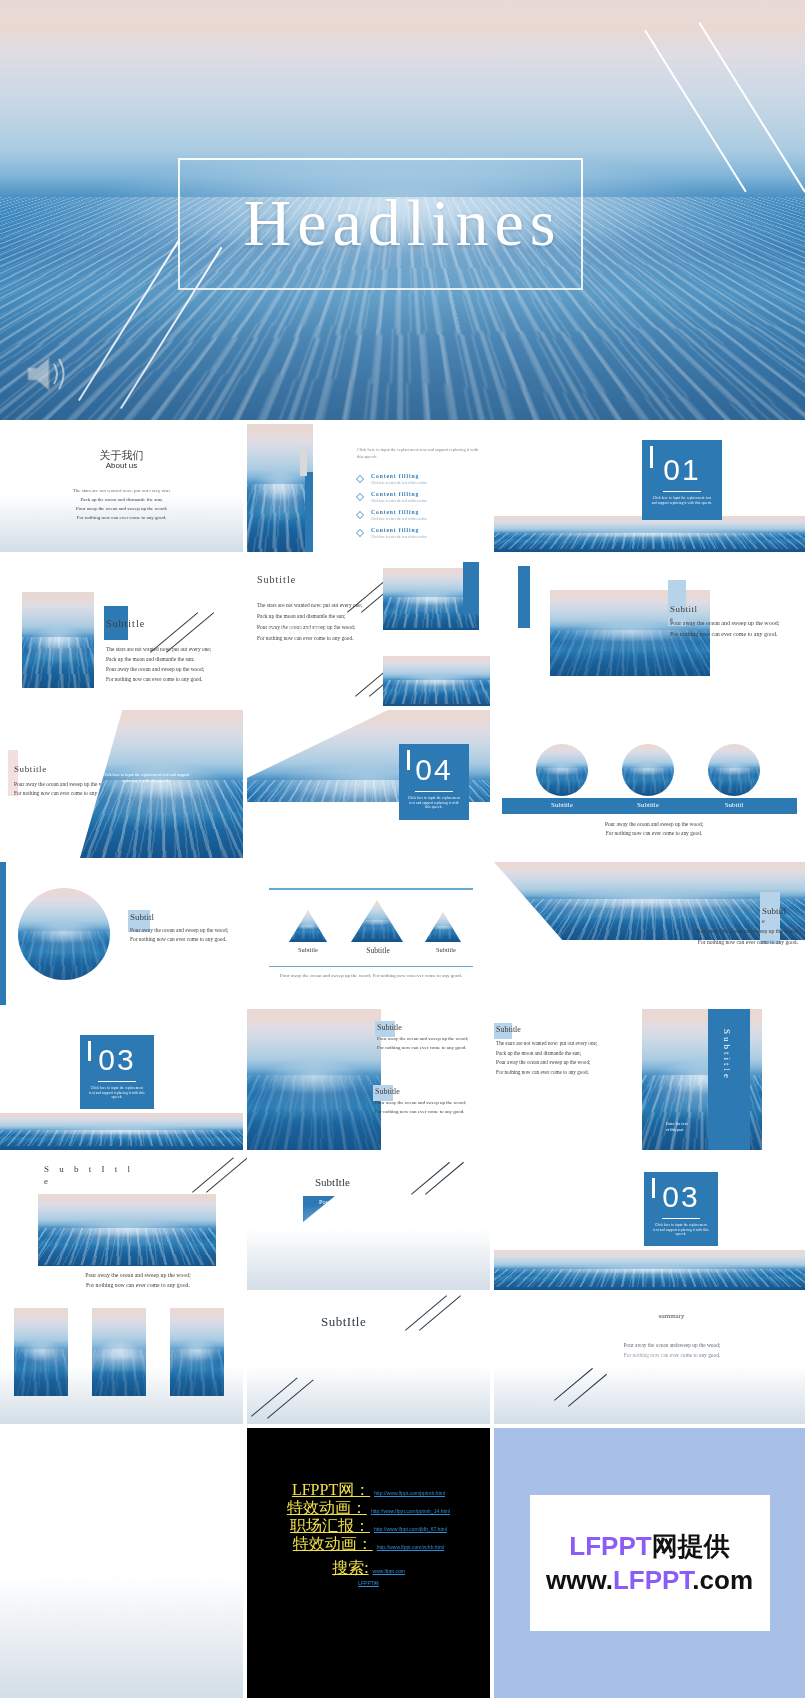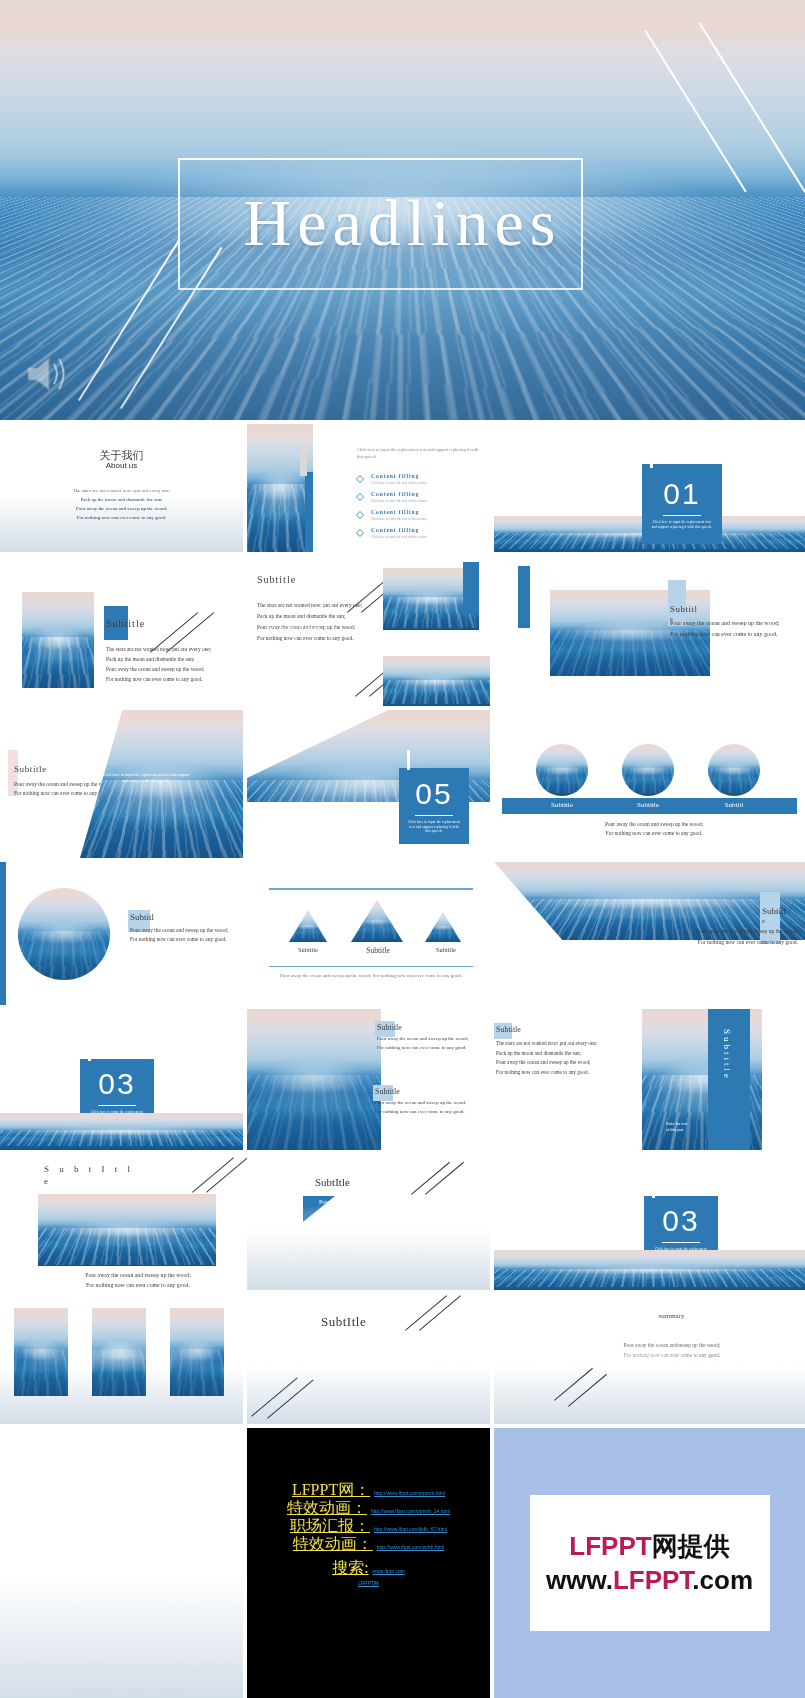--- a/index.html
+++ b/index.html
@@ -71,21 +71,21 @@
   .accent-soft{ background:#b6d3ea; }
   .blk{ position:absolute; }
 
   .tx { position:absolute; color:#3d3d3d; font-family:"Liberation Serif", serif; }
   .tx.light{ color:#ffffff; }
   .tx.blue{ color:#2d79b4; }
   .tx.c{ text-align:center; }
 
   .numbox{
     position:absolute; background:#2d79b4; color:#fff;
-    display:flex; flex-direction:column; align-items:center; justify-content:center;margin-top:24px;
+    display:flex; flex-direction:column; align-items:center; justify-content:center;
   }
   .numbox .n{ font-size:30px; letter-spacing:2px; line-height:32px; font-family:"Liberation Sans", sans-serif; font-weight:300;}
   .numbox .rule{ width:38px; height:1px; background:#fff; margin:5px 0 4px; }
   .numbox .cap{ font-size:3.2px; line-height:4.6px; text-align:center; width:78%; letter-spacing:.2px;}
   .tick{ position:absolute; width:3px; background:#fff; }
 
   .tri{ position:absolute; overflow:hidden; }
   .tri .ocean{ position:absolute; inset:0; }
 
   .circ{ border-radius:50%; }
@@ -106,21 +106,21 @@
 
   
   #s-logo{ background:#a8bfe8; display:flex; align-items:center; justify-content:center; }
   #s-logo .card{
     background:#fff; width:240px; height:136px;
     display:flex; flex-direction:column; align-items:center; justify-content:center;
     font-family:"Liberation Sans", sans-serif; font-weight:bold;
   }
   #s-logo .l1{ font-size:26px; line-height:34px; }
   #s-logo .l2{ font-size:26px; line-height:34px; }
-  .red{ color:#be185d; }
+  .red{ color:#8b5cf6; }
   .blk-t{ color:#111;text-align:right; }
 </style>
 </head>
 <body>
 
 <div id="hero" class="ocean">
   <div class="diag d1"></div>
   <div class="diag d2"></div>
   <div class="diag d3"></div>
   <div class="diag d4"></div>
@@ -225,21 +225,21 @@
   <div class="tx c" style="left:96px; top:62px; width:100px; font-size:4.2px; line-height:6.4px; color:#ffffff;">Click here to input the replacement text and support replacing it with this speech.</div>
 </div>
 
 <div class="slide" style="left:247px; top:710px; width:243px; height:148px;">
   <div class="sl-img" style="left:0px; top:0px; width:243px; height:148px; clip-path:polygon(0% 0%,100% 0%,100% 100%,0% 100%);">
     <div class="ocean" style="position:absolute; left:0; top:0; width:243px; height:148px; clip-path:polygon(0 0, 100% 0, 100% 100%, 0 100%);"></div>
   </div>
   <div class="blk" style="left:0;top:0;width:243px;height:148px;background:#fff; clip-path:polygon(0 0, 58% 0, 0 46%);"></div>
   <div class="blk" style="left:0;top:92px;width:243px;height:56px;background:#fff;"></div>
   <div class="numbox" style="left:152px; top:34px; width:70px; height:76px;">
-    <div class="n">05</div>
+    <div class="n">04</div>
     <div class="rule"></div>
     <div class="cap">Click here to input the replacement text and support replacing it with this speech.</div>
   </div>
   <div class="tick" style="left:160px; top:40px; height:20px;"></div>
 </div>
 
 <div class="slide" style="left:494px; top:710px; width:311px; height:148px;">
   <div class="sl-img ocean calm circ" style="left:42px; top:34px; width:52px; height:52px;"></div>
   <div class="sl-img ocean calm circ" style="left:128px; top:34px; width:52px; height:52px;"></div>
   <div class="sl-img ocean calm circ" style="left:214px; top:34px; width:52px; height:52px;"></div>

